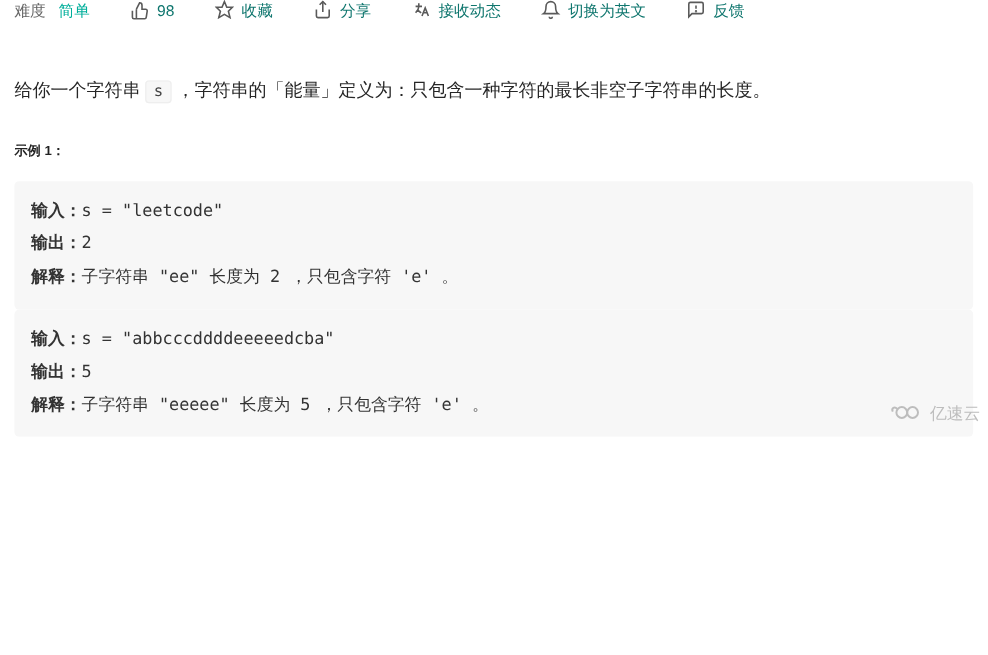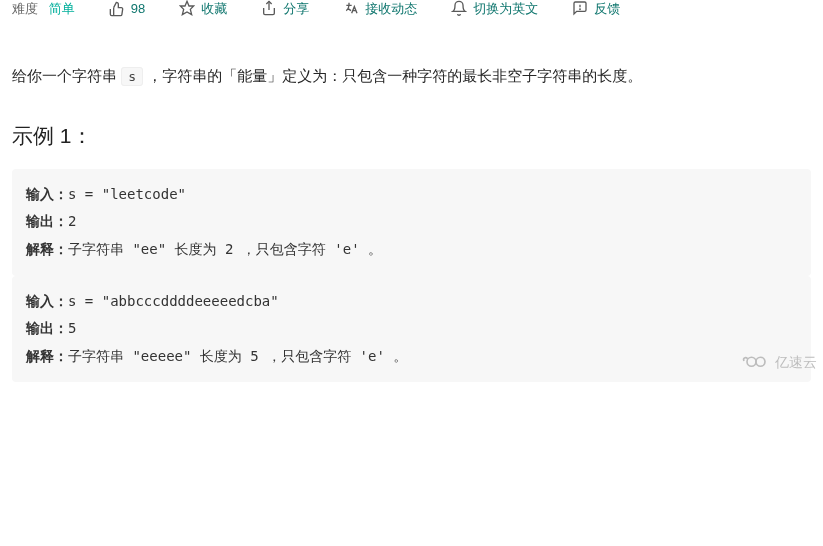--- a/index.html
+++ b/index.html
@@ -40,22 +40,22 @@
   .inline-code {
     background: #f7f7f7;
     border: 1px solid #eee;
     border-radius: 3px;
     padding: 1px 6px;
     font-family: Menlo, Consolas, monospace;
     font-size: 13px;
     color: #444;
   }
   .example-title {
-    font-weight: 400;
-    font-size: 21px;
+    font-weight: 700;
+    font-size: 11px;
     margin-top: 28px;
     margin-bottom: 14px;
     color: #222;
   }
   .example-block {
     background: #f7f7f7;
     border-radius: 4px;
     padding: 12px 14px;
     font-family: Menlo, Consolas, monospace;
     font-size: 14px;

